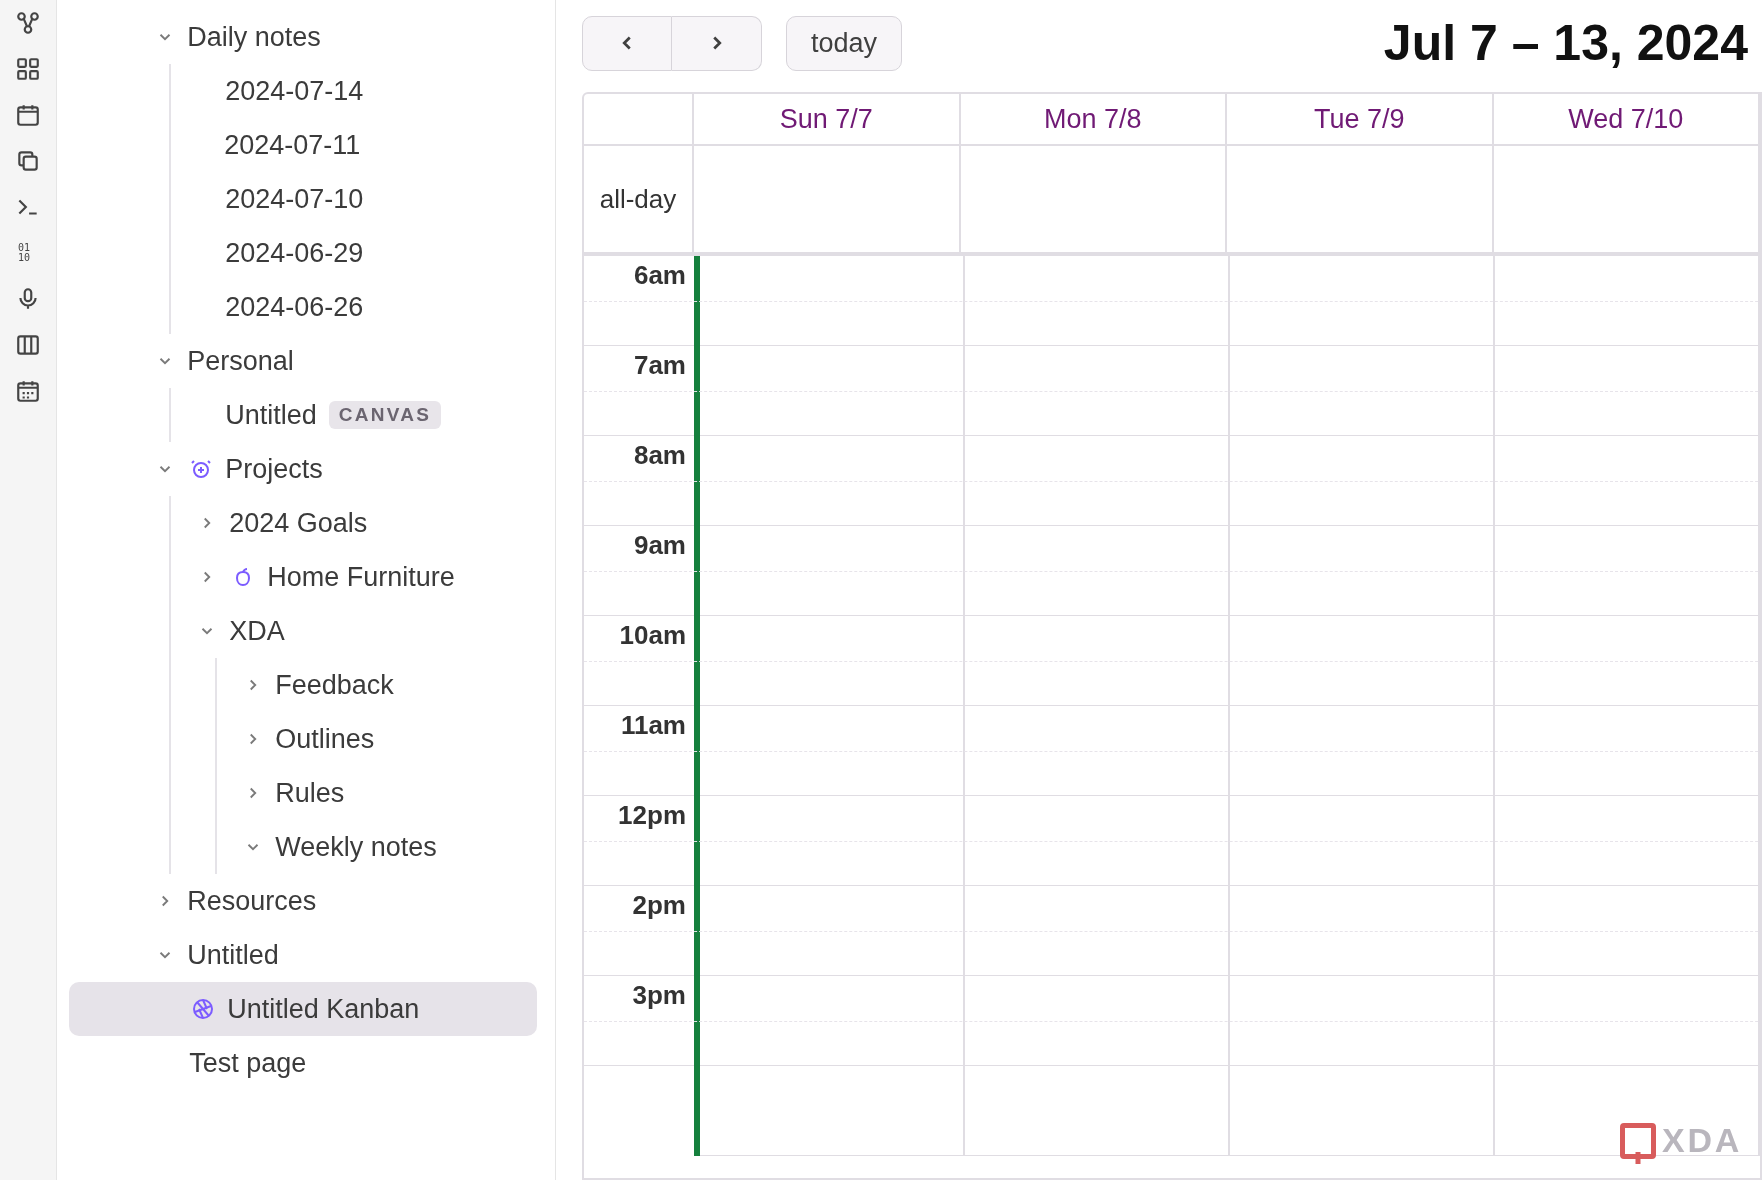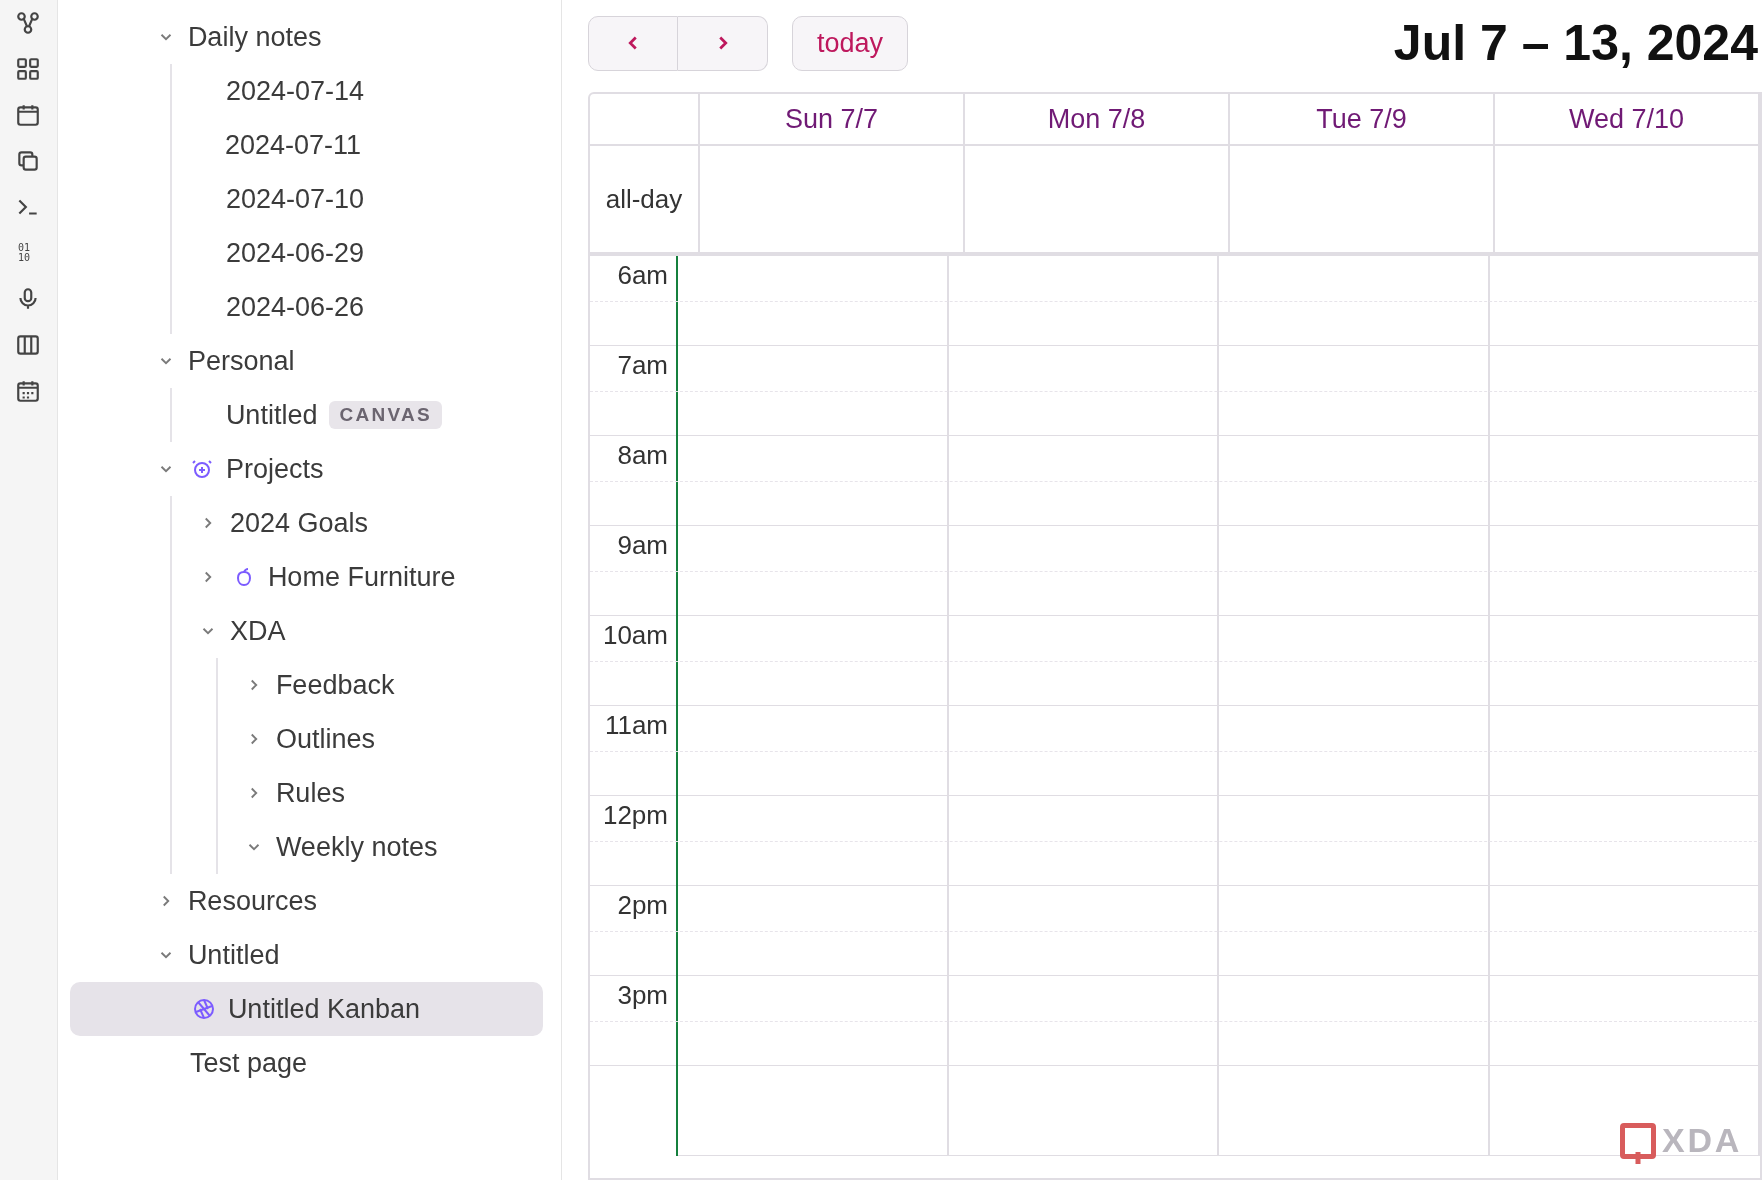--- a/index.html
+++ b/index.html
@@ -105,33 +105,33 @@
 .btn {
   height: 55px;
   min-width: 90px;
   background: #f7f5f8;
   border: 1px solid #d7d4da;
   border-radius: 10px;
   display: flex;
   align-items: center;
   justify-content: center;
   font-size: 27px;
-  color: #be185d;
+  color: #404040;
   cursor: pointer;
   padding: 0 24px;
 }
 .btn-group .btn:first-child { border-top-right-radius: 0; border-bottom-right-radius: 0; }
 .btn-group .btn:last-child { border-top-left-radius: 0; border-bottom-left-radius: 0; border-left: none; }
 .cal-title {
   font-size: 50px;
   font-weight: 700;
   color: #111;
   margin-left: auto;
   white-space: nowrap;
-  padding-right: 4px;
+  padding-right: 14px;
 }
 .cal-grid {
   border: 2px solid #e0dde3;
   border-radius: 6px 0 0 0;
   overflow: hidden;
   flex: 1;
 }
 .cal-days {
   display: flex;
   height: 50px;
@@ -168,23 +168,24 @@
 }
 .cal-allday .day-cell {
   flex: 1;
   min-width: 265px;
   border-right: 2px solid #e0dde3;
 }
 .cal-body {
   display: flex;
 }
 .time-labels {
-  width: 88px;
-  border-right: 2px solid #15803d;
+  width: 116px;
+  border-right: 6px solid #15803d;
   flex-shrink: 0;
+  font-weight: bold;
 }
 .time-slot {
   height: 90px;
   border-bottom: 1px solid #e0dde3;
   display: flex;
   align-items: flex-start;
   justify-content: flex-end;
   padding: 4px 8px 0 0;
   font-size: 26px;
   color: #333;

